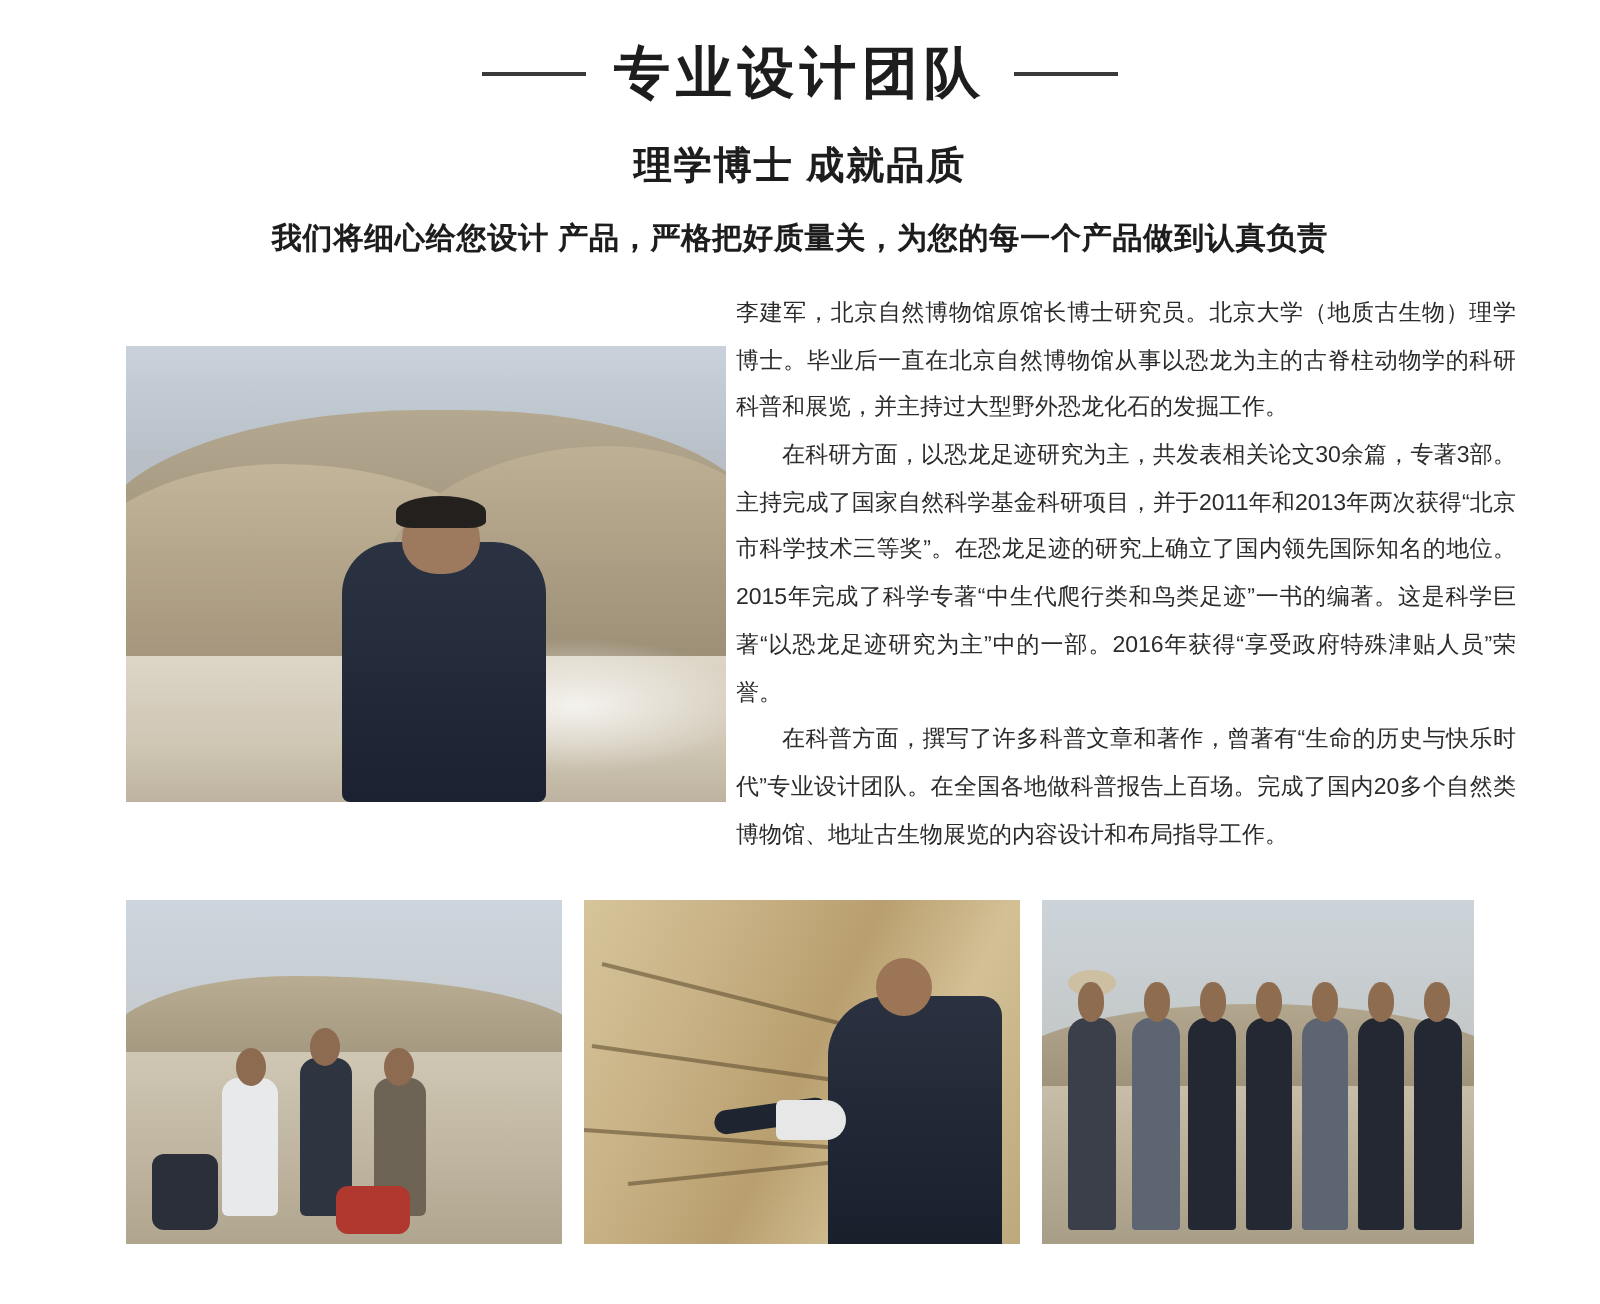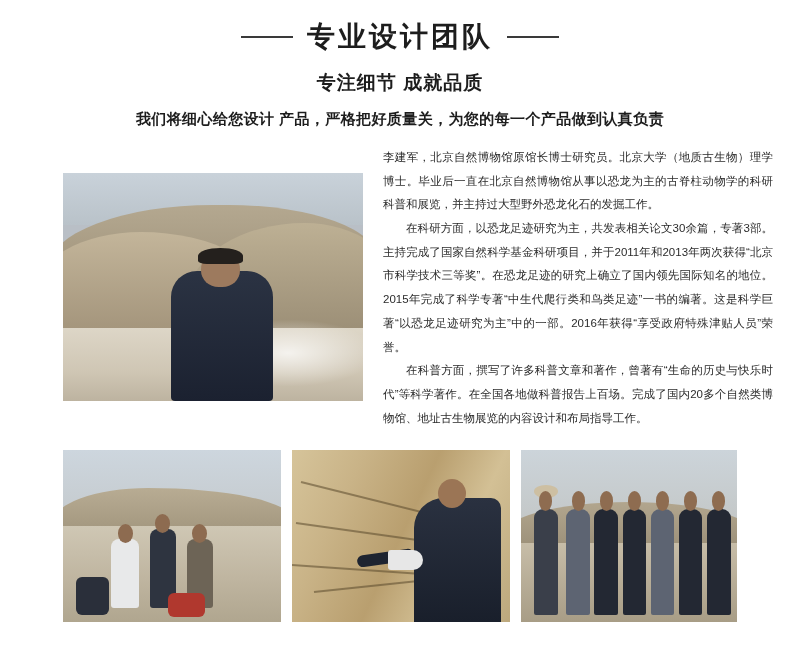--- a/index.html
+++ b/index.html
@@ -70,21 +70,21 @@
     position: absolute;
     left: 63px;
     top: 33px;
     width: 300px;
     height: 228px;
     overflow: hidden;
     border: 0;
   }
   .bio-text {
     position: absolute;
-    left: 383px;
+    left: 368px;
     top: 6px;
     width: 390px;
     font-size: 11.5px;
     line-height: 2.06;
     color: #2b2b2b;
     text-align: justify;
   }
   .bio-text p {
     margin: 0;
   }
@@ -260,21 +260,21 @@
 <body>
 
 <div class="page">
 
   <div class="header">
     <div class="title-row">
       <div class="title-rule"></div>
       <div class="main-title">专业设计团队</div>
       <div class="title-rule"></div>
     </div>
-    <div class="sub-title">专注细节 成就品质</div>
+    <div class="sub-title">理学博士 成就品质</div>
     <div class="tag-line">我们将细心给您设计 产品，严格把好质量关，为您的每一个产品做到认真负责</div>
   </div>
 
   <div class="bio-section">
 
     <div class="portrait">
       <div class="img img-portrait">
         <div class="sky"></div>
         <div class="hill-far"></div>
         <div class="hill-mid"></div>
@@ -283,21 +283,21 @@
         <div class="dust"></div>
         <div class="person-body"></div>
         <div class="person-head"></div>
         <div class="person-hair"></div>
       </div>
     </div>
 
     <div class="bio-text">
       <p>李建军，北京自然博物馆原馆长博士研究员。北京大学（地质古生物）理学博士。毕业后一直在北京自然博物馆从事以恐龙为主的古脊柱动物学的科研科普和展览，并主持过大型野外恐龙化石的发掘工作。</p>
       <p class="indent">在科研方面，以恐龙足迹研究为主，共发表相关论文30余篇，专著3部。主持完成了国家自然科学基金科研项目，并于2011年和2013年两次获得“北京市科学技术三等奖”。在恐龙足迹的研究上确立了国内领先国际知名的地位。2015年完成了科学专著“中生代爬行类和鸟类足迹”一书的编著。这是科学巨著“以恐龙足迹研究为主”中的一部。2016年获得“享受政府特殊津贴人员”荣誉。</p>
-      <p class="indent">在科普方面，撰写了许多科普文章和著作，曾著有“生命的历史与快乐时代”等科学著作。在全国各地做科普报告上百场。完成了国内20多个自然类博物馆、地址古生物展览的内容设计和布局指导工作。</p>
+      <p class="indent">在科普方面，撰写了许多科普文章和著作，曾著有“生命的历史与快乐时代”专业设计团队。在全国各地做科普报告上百场。完成了国内20多个自然类博物馆、地址古生物展览的内容设计和布局指导工作。</p>
     </div>
 
   </div>
 
   <div class="photo-strip">
 
     <div class="photo p1">
       <div class="img img-field">
         <div class="sky-s"></div>
         <div class="ridge"></div>

